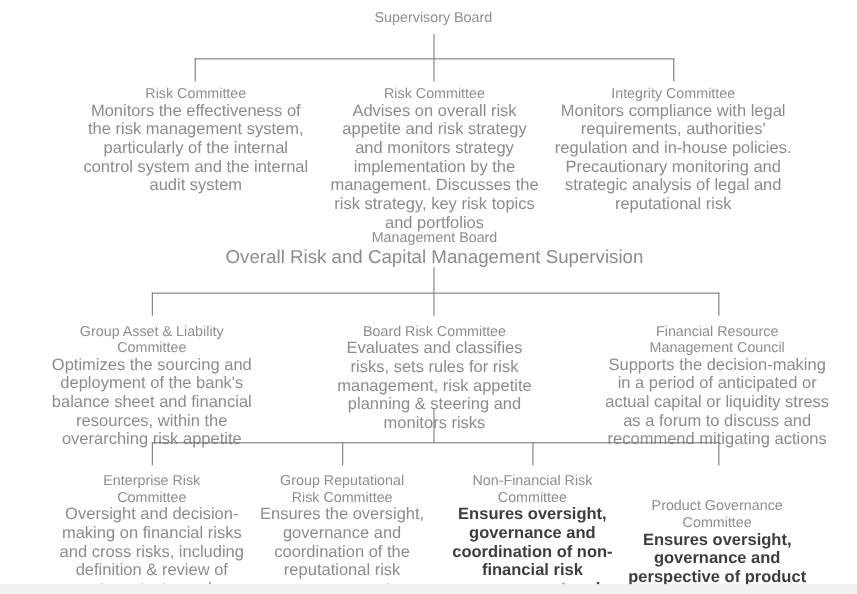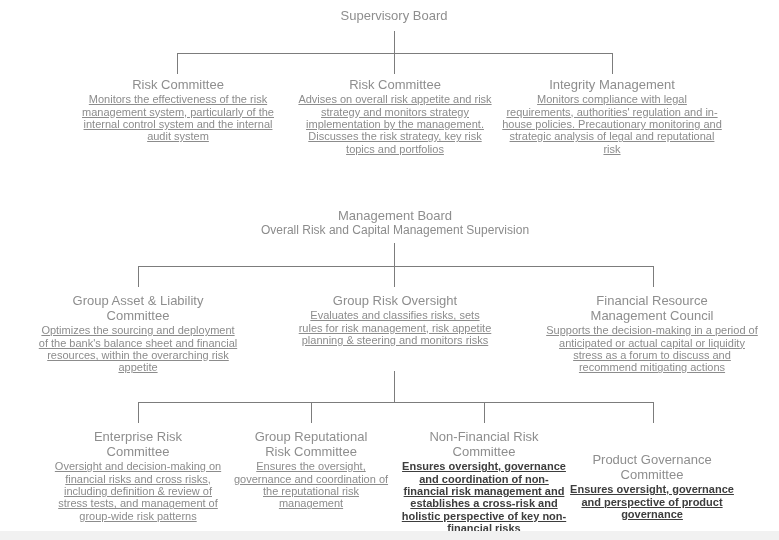--- a/index.html
+++ b/index.html
@@ -12,31 +12,30 @@
     overflow: hidden;
   }
   .node { position: absolute; text-align: center; }
   .title {
     font-size: 13px;
     line-height: 1.16;
     color: #8e8e8e;
     margin: 0 auto;
   }
   .subtitle {
-    font-size: 12px;
+    font-size: 17px;
     line-height: 1.15;
     color: #8c8c8c;
     margin: 1px auto 0;
   }
   .body {
-    font-size: 11px;
+    font-size: 15px;
     line-height: 1.13;
     color: #8c8c8c;
     margin: 1px auto 0;
-    text-decoration: underline;
   }
   .body.emph {
     font-weight: bold;
     color: #3d3d3d;
   }
   .hline, .vline { position: absolute; background: #7c7c7c; }
   .hline { height: 1px; }
   .vline { width: 1px; }
   .bottom-strip {
     position: absolute;
@@ -70,42 +69,42 @@
     <div class="title">Risk Committee</div>
     <div class="body">Monitors the effectiveness of the risk management system, particularly of the internal control system and the internal audit system</div>
   </div>
 
   <div class="node" style="left:297px; top:77px; width:196px">
     <div class="title">Risk Committee</div>
     <div class="body">Advises on overall risk appetite and risk strategy and monitors strategy implementation by the management. Discusses the risk strategy, key risk topics and portfolios</div>
   </div>
 
   <div class="node" style="left:502px; top:77px; width:220px">
-    <div class="title">Integrity Management</div>
+    <div class="title">Integrity Committee</div>
     <div class="body">Monitors compliance with legal requirements, authorities' regulation and in-house policies. Precautionary monitoring and strategic analysis of legal and reputational risk</div>
   </div>
 
   <div class="node" style="left:197px; top:208px; width:396px">
     <div class="title">Management Board</div>
     <div class="subtitle">Overall Risk and Capital Management Supervision</div>
   </div>
 
   <div class="vline" style="left:394px; top:243px; height:23px"></div>
   <div class="hline" style="left:138px; top:266px; width:516px"></div>
   <div class="vline" style="left:138px; top:266px; height:21px"></div>
   <div class="vline" style="left:394px; top:266px; height:21px"></div>
   <div class="vline" style="left:653px; top:266px; height:21px"></div>
 
   <div class="node" style="left:38px; top:293px; width:200px">
     <div class="title tw165">Group Asset &amp; Liability Committee</div>
     <div class="body">Optimizes the sourcing and deployment of the bank's balance sheet and financial resources, within the overarching risk appetite</div>
   </div>
 
   <div class="node" style="left:297px; top:293px; width:196px">
-    <div class="title">Group Risk Oversight</div>
+    <div class="title">Board Risk Committee</div>
     <div class="body">Evaluates and classifies risks, sets rules for risk management, risk appetite planning &amp; steering and monitors risks</div>
   </div>
 
   <div class="node" style="left:546px; top:293px; width:212px">
     <div class="title tw172">Financial Resource Management Council</div>
     <div class="body">Supports the decision-making in a period of anticipated or actual capital or liquidity stress as a forum to discuss and recommend mitigating actions</div>
   </div>
 
   <div class="vline" style="left:394px; top:371px; height:31px"></div>
   <div class="hline" style="left:138px; top:402px; width:516px"></div>

